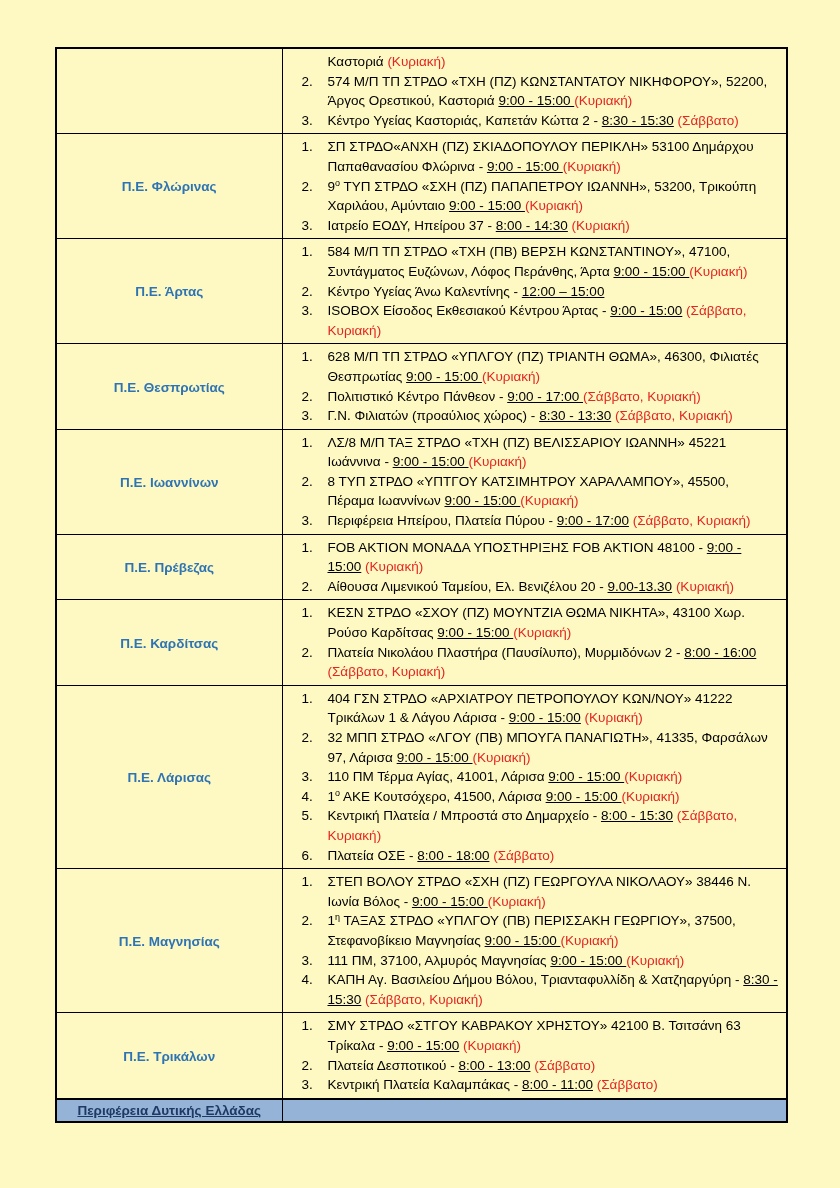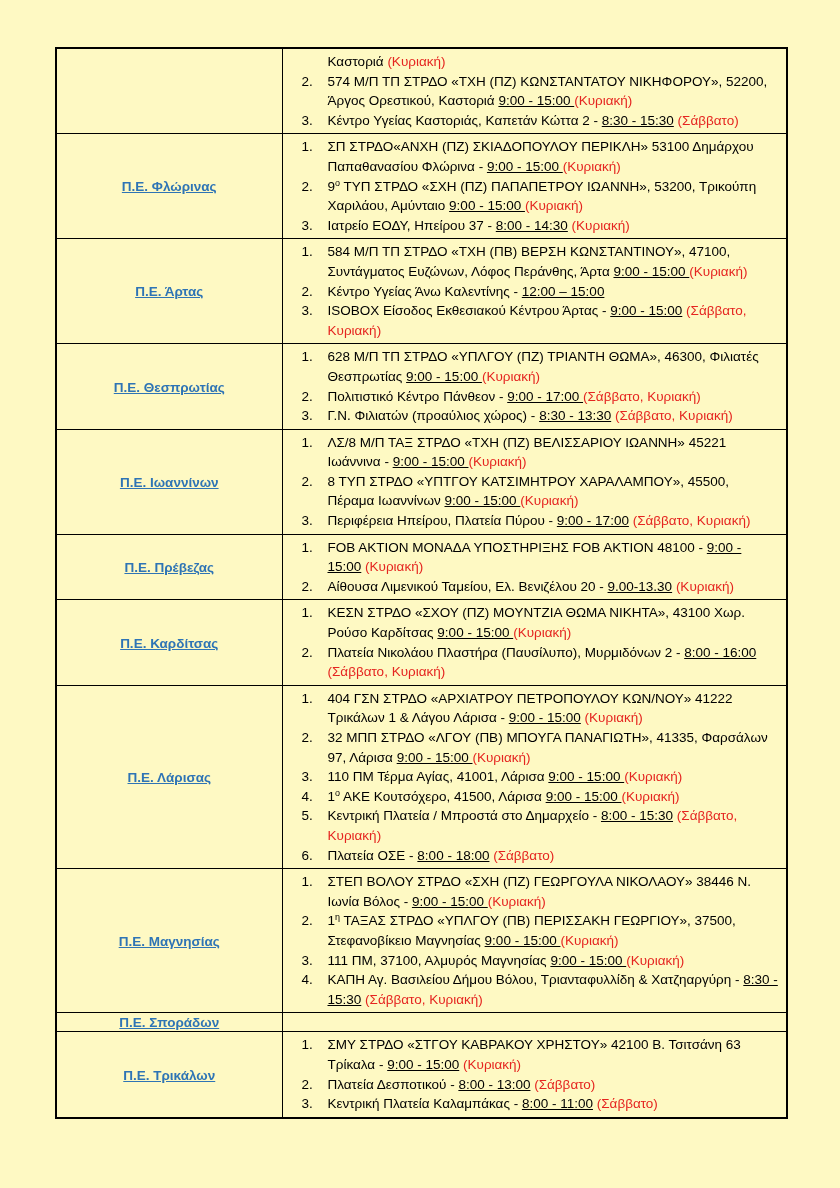--- a/index.html
+++ b/index.html
@@ -12,21 +12,21 @@
     position:absolute;left:55px;top:47px;width:731px;
     border-collapse:collapse;table-layout:fixed;
     border:2px solid #000;
   }
   col.c1{width:226px;}
   col.c2{width:505px;}
   td{border:1.5px solid #000;vertical-align:middle;padding:0;}
   .region-cell{text-align:center;}
   .region-link{
     display:inline-block;font-size:13.5px;font-weight:bold;
-    text-decoration:underline;cursor:pointer;
+    cursor:pointer;
   }
   .section-row td{border-top:2px solid #000;border-bottom:2px solid #000;}
   .section-cell{text-align:center;padding:1px 2px 2px 2px;}
   .section-title{
     display:inline-block;font-size:13.5px;font-weight:bold;
     text-decoration:underline;
   }
   .items-cell{padding:3px 6px 3px 0;vertical-align:top;}
   .item{
     display:flex;align-items:flex-start;
@@ -203,35 +203,35 @@
               <span class="item-num">3.</span>
               <span class="item-text"><span>111 ΠΜ, 37100, Αλμυρός Μαγνησίας </span><span class="run-u">9:00 - 15:00 </span><span class="run-r" style="color: rgb(229, 37, 32);">(Κυριακή)</span></span>
             </div>
             <div class="item">
               <span class="item-num">4.</span>
               <span class="item-text"><span>ΚΑΠΗ Αγ. Βασιλείου Δήμου Βόλου, Τριανταφυλλίδη &amp; Χατζηαργύρη - </span><span class="run-u">8:30 - 15:30</span><span> </span><span class="run-r" style="color: rgb(229, 37, 32);">(Σάββατο, Κυριακή)</span></span>
             </div>
           </td>
         </tr>
         <tr>
-          <td class="region-cell"><span class="region-link" style="color: rgb(46, 116, 181);">Π.Ε. Σποράδων</span></td>
-          <td class="items-cell empty-cell"></td>
-        </tr>
-        <tr>
           <td class="region-cell"><span class="region-link" style="color: rgb(46, 116, 181);">Π.Ε. Τρικάλων</span></td>
           <td class="items-cell">
             <div class="item">
               <span class="item-num">1.</span>
               <span class="item-text"><span>ΣΜΥ ΣΤΡΔΟ «ΣΤΓΟΥ ΚΑΒΡΑΚΟΥ ΧΡΗΣΤΟΥ» 42100 Β. Τσιτσάνη 63 Τρίκαλα - </span><span class="run-u">9:00 - 15:00</span><span> </span><span class="run-r" style="color: rgb(229, 37, 32);">(Κυριακή)</span></span>
             </div>
             <div class="item">
               <span class="item-num">2.</span>
               <span class="item-text"><span>Πλατεία Δεσποτικού - </span><span class="run-u">8:00 - 13:00</span><span> </span><span class="run-r" style="color: rgb(229, 37, 32);">(Σάββατο)</span></span>
             </div>
             <div class="item">
               <span class="item-num">3.</span>
               <span class="item-text"><span>Κεντρική Πλατεία Καλαμπάκας - </span><span class="run-u">8:00 - 11:00</span><span> </span><span class="run-r" style="color: rgb(229, 37, 32);">(Σάββατο)</span></span>
             </div>
           </td>
+        </tr>
+        <tr class="section-row">
+          <td class="section-cell" style="background: rgb(149, 179, 215);"><span class="section-title" style="color: rgb(31, 56, 100);">Περιφέρεια Δυτικής Ελλάδας</span></td>
+          <td style="background: rgb(149, 179, 215);"></td>
         </tr>
       </tbody>
   </table>
 </div>
 
 </body></html>

